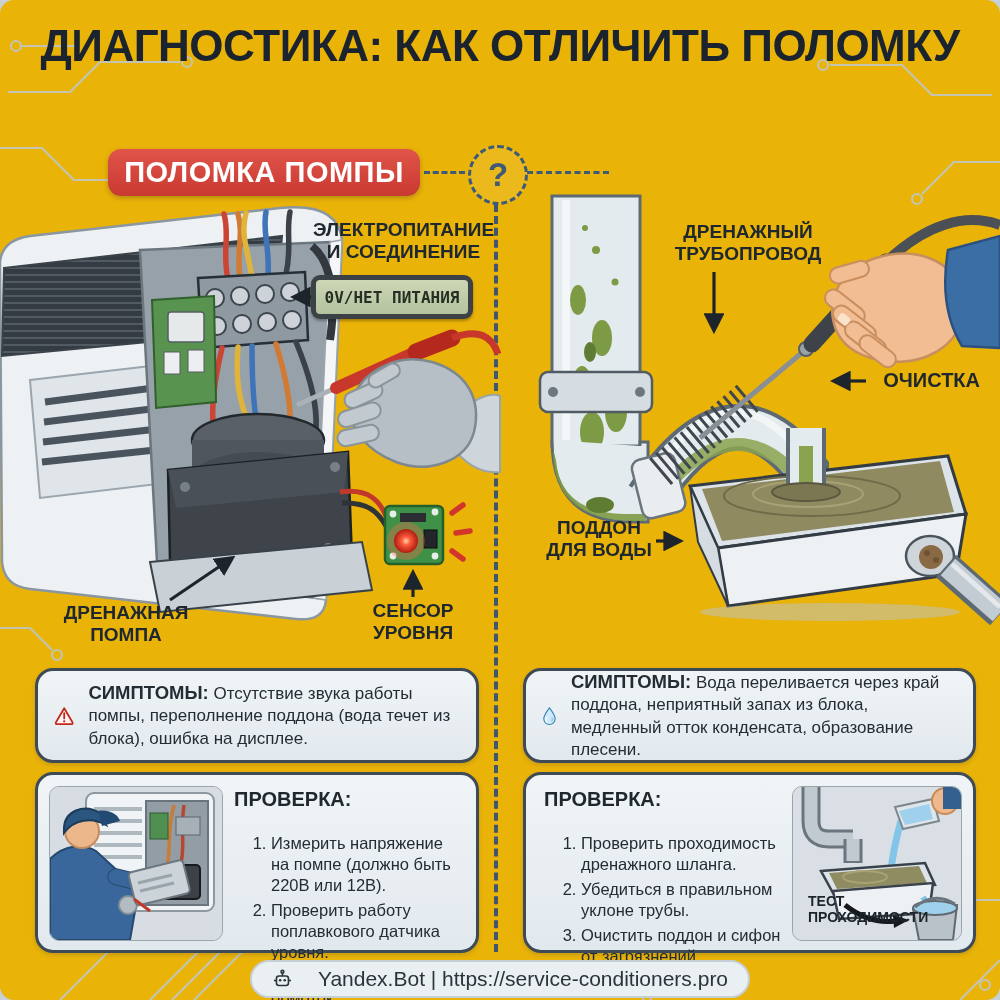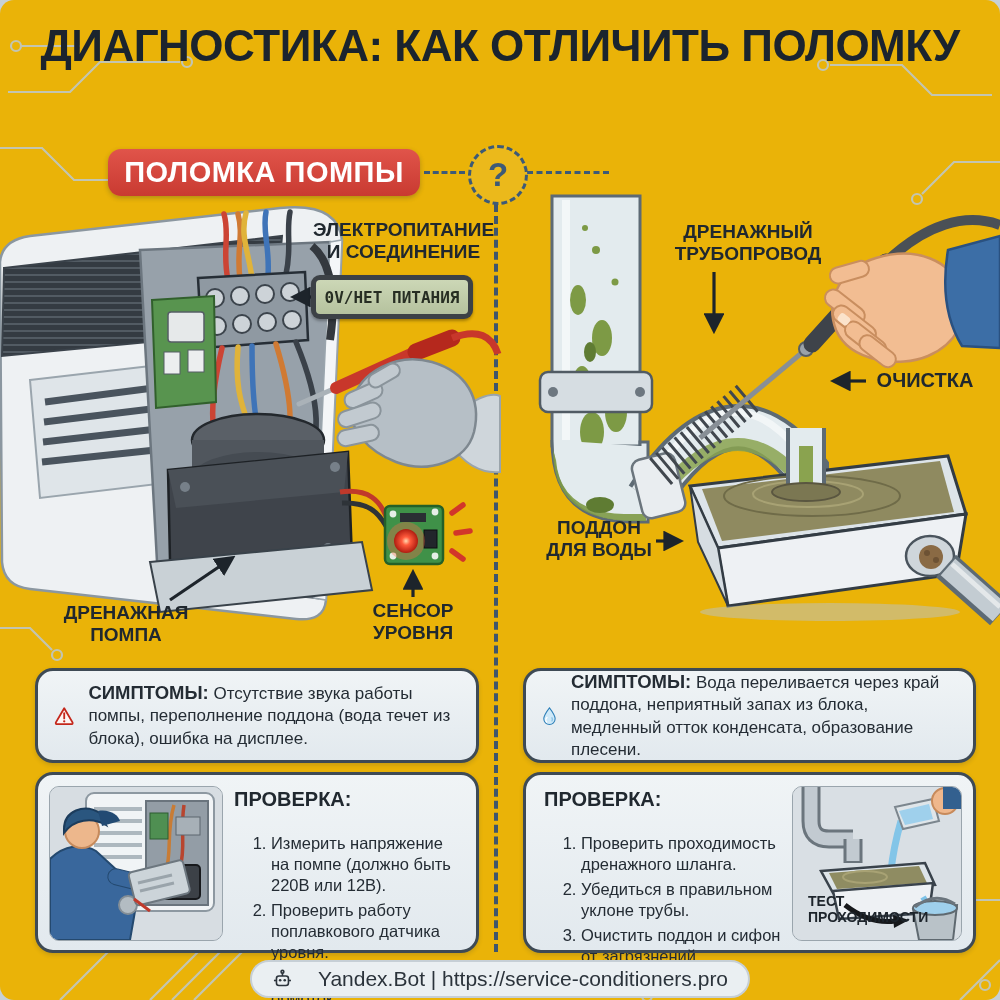--- a/index.html
+++ b/index.html
@@ -27,21 +27,21 @@
   .conn.r{left:527px;width:82px;}
   .vdivider{position:absolute;left:494px;top:204px;height:748px;width:0;
             border-left:4px dashed #3f566c;z-index:1;}
   
   .label{position:absolute;font-weight:bold;color:#20282f;text-align:center;line-height:1.16;
          z-index:4;font-size:19px;}
   .lb-power{left:311px;top:219px;width:185px;}
   .lb-pump{left:62px;top:602px;width:128px;}
   .lb-sensor{left:362px;top:600px;width:102px;}
   .lb-pipe{left:642px;top:221px;width:168px;padding-left:22px;}
-  .lb-clean{left:870px;top:369px;width:110px;text-align:center;font-size:20px;}
+  .lb-clean{left:870px;top:369px;width:110px;text-align:right;font-size:20px;}
   .lb-tray{left:543px;top:517px;width:112px;}
   
   .lcd{position:absolute;left:311px;top:275px;width:162px;height:44px;background:#3c4146;
        border-radius:9px;padding:5px;z-index:4;box-sizing:border-box;box-shadow:0 2px 3px rgba(0,0,0,.3);}
   .lcd-inner{width:100%;height:100%;background:linear-gradient(180deg,#ccd7b6,#b5c29e);border-radius:4px;
        display:flex;align-items:center;justify-content:center;font-family:"DejaVu Sans Mono",monospace;
        font-weight:bold;font-size:16px;color:#272e23;}
   
   .box{position:absolute;background:linear-gradient(180deg,#f0f4f6,#e2e9ee);border:3px solid #3e4a55;
        border-radius:18px;z-index:2;box-sizing:border-box;box-shadow:0 2px 4px rgba(40,52,64,.18);}

